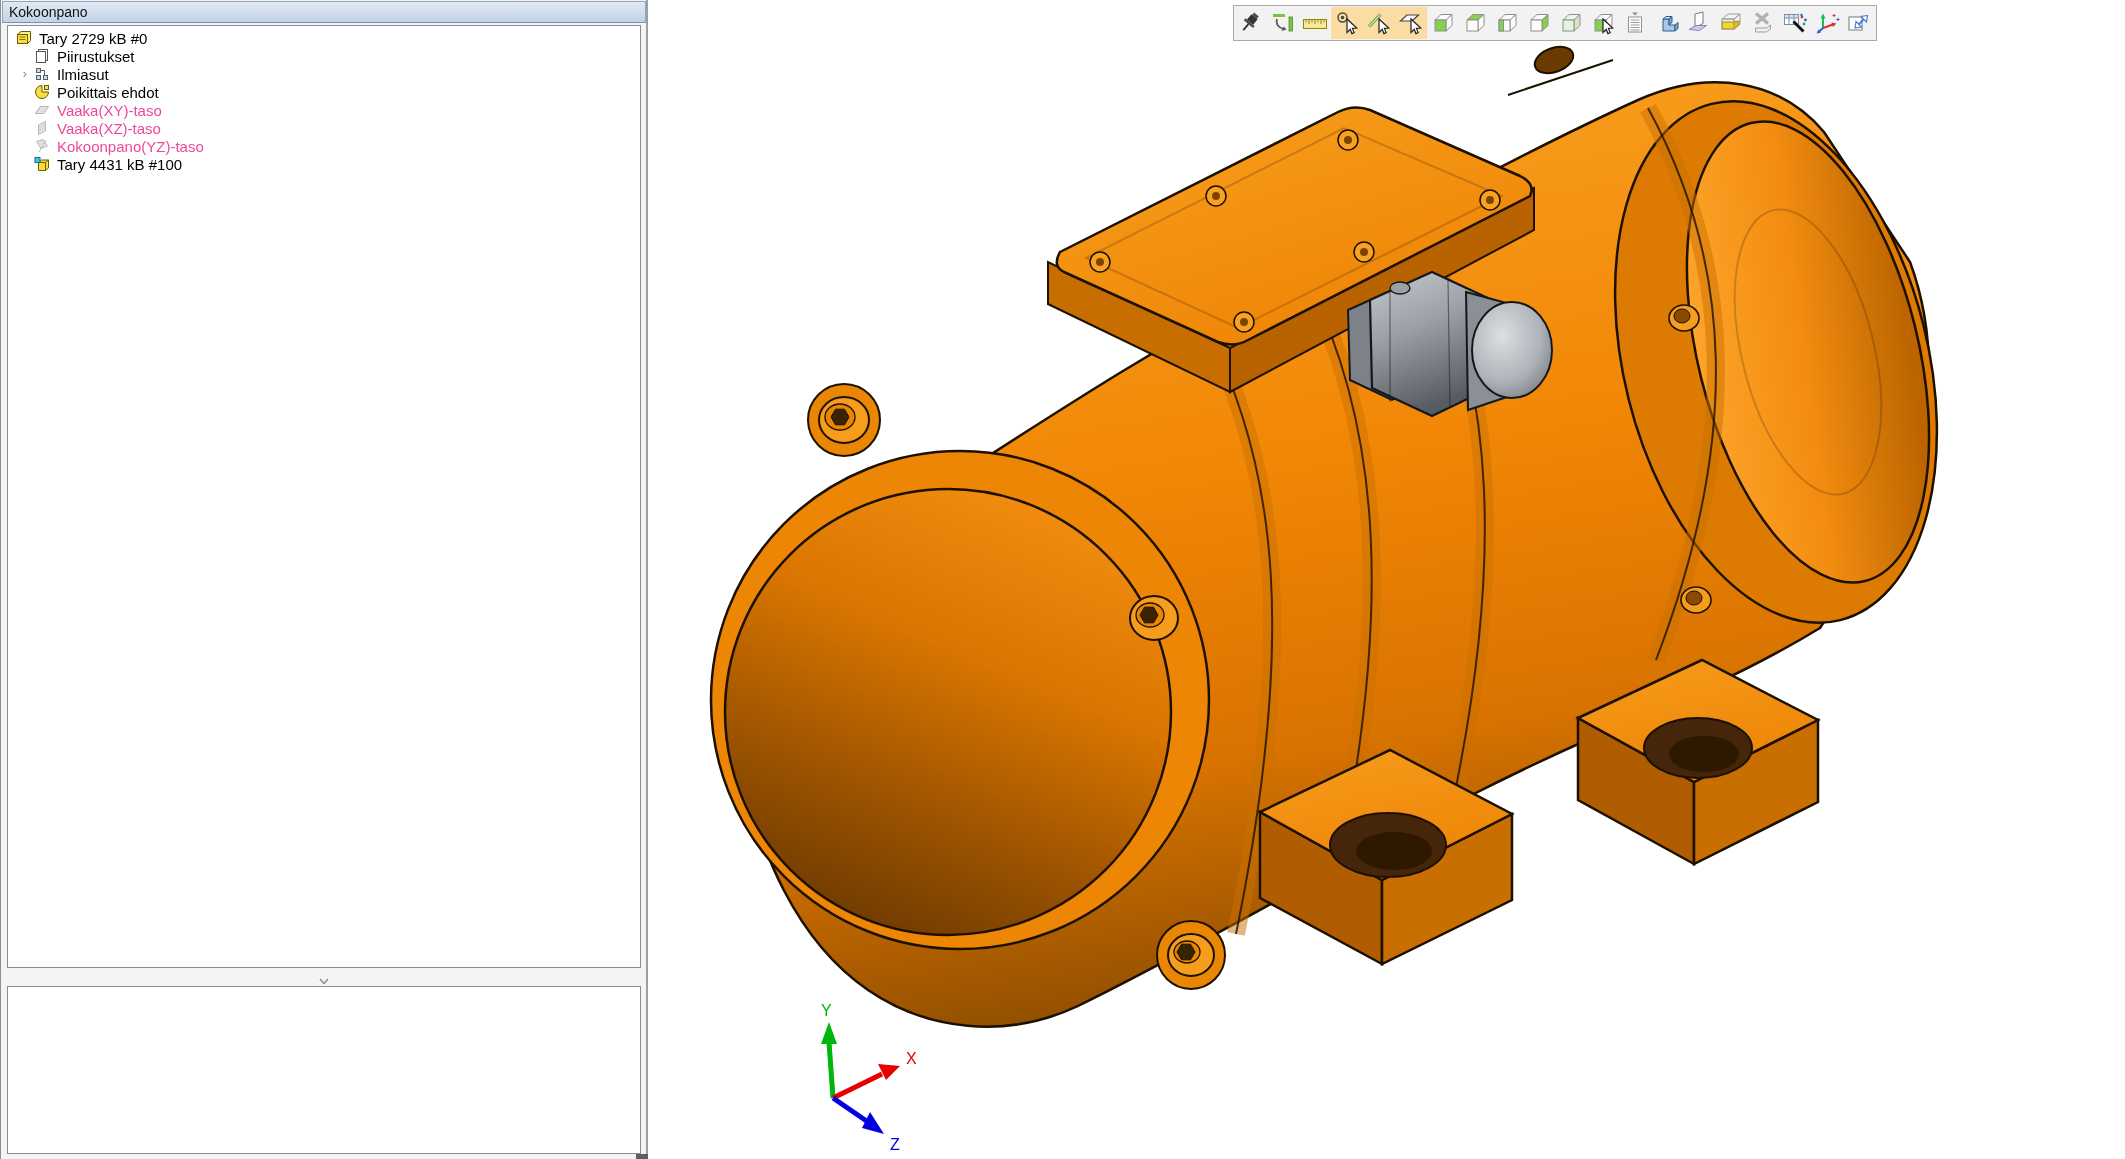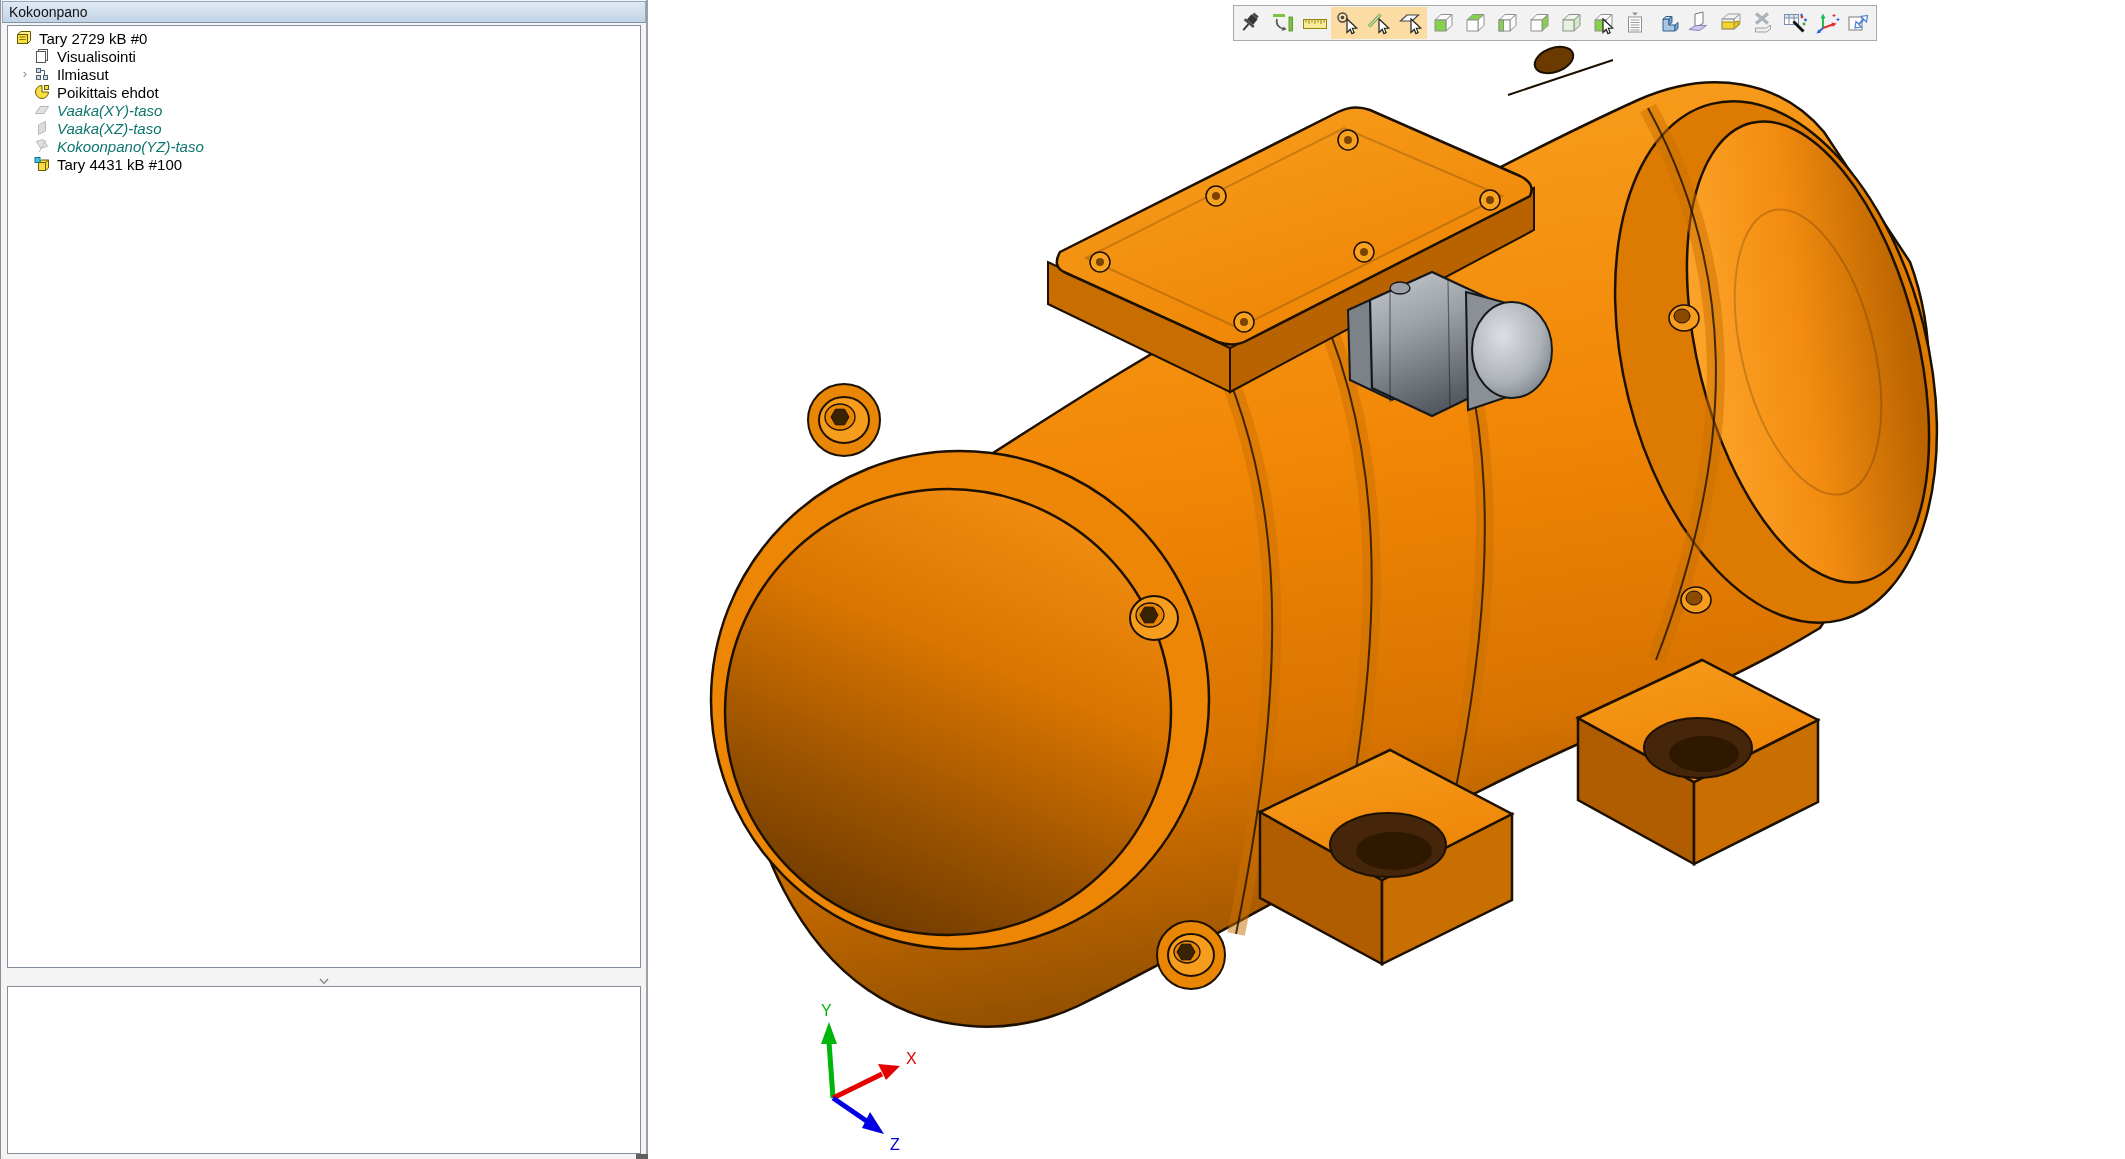--- a/index.html
+++ b/index.html
@@ -16,21 +16,21 @@
                  font-size:14px; color:#111; line-height:20px; padding-left:6px; }
   .tree-panel { position:absolute; left:6px; top:25px; width:634px; height:943px;
                 background:#ffffff; border:1px solid #828f9a; overflow:hidden; }
   .tree { padding-top:4px; }
   .tree-row { display:flex; align-items:flex-start; height:18px; font-size:15px; color:#000; }
   .tree-row .chev { width:18px; text-align:center; font-size:13px; color:#8a8a8a; flex:0 0 18px; }
   .tree-row .spacer0 { flex:0 0 8px; }
   .tree-icon { width:16px; height:16px; flex:0 0 16px; margin-right:7px; display:inline-block; }
   .tree-icon svg { display:block; }
   .tree-label { white-space:nowrap; }
-  .tree-row.disabled .tree-label { color:#0f766e;font-style:italic; }
+  .tree-row.disabled .tree-label { color:#ec4899; }
   .splitter { position:absolute; left:6px; top:972px; width:634px; height:14px; text-align:center; }
   .splitter svg { display:inline-block; }
   .lower-panel { position:absolute; left:6px; top:986px; width:634px; height:168px;
                  background:#ffffff; border:1px solid #828f9a; }
   .bottom-edge { position:absolute; left:636px; bottom:0; width:320px; height:5px; background:#5f5f5f; }
 
   
   .viewport { position:absolute; left:648px; top:0; width:1477px; height:1159px; background:#ffffff; }
   .model-svg { position:absolute; left:0; top:0; }
 
@@ -63,21 +63,21 @@
           </div>
           <div class="tree-row">
             <span class="spacer0"></span>
             <span class="chev"></span>
             <span class="tree-icon">
               <svg width="16" height="16" viewBox="0 0 16 16">
                 <rect x="4.5" y="1.5" width="9" height="11" fill="#fff" stroke="#555"></rect>
                 <rect x="2.5" y="3.5" width="9" height="11" fill="#fff" stroke="#555"></rect>
               </svg>
             </span>
-            <span class="tree-label">Visualisointi</span>
+            <span class="tree-label">Piirustukset</span>
           </div>
           <div class="tree-row">
             <span class="spacer0"></span>
             <span class="chev">›</span>
             <span class="tree-icon">
               <svg width="16" height="16" viewBox="0 0 16 16">
                 <rect x="2.5" y="2.5" width="4" height="4" fill="#cdd8e4" stroke="#51606f"></rect>
                 <path d="M6.5 4.5 h4 v7 h-1" fill="none" stroke="#51606f"></path>
                 <rect x="2.5" y="9.5" width="4" height="4" fill="#cdd8e4" stroke="#51606f"></rect>
                 <rect x="9.5" y="9.5" width="4" height="4" fill="#cdd8e4" stroke="#51606f"></rect>

